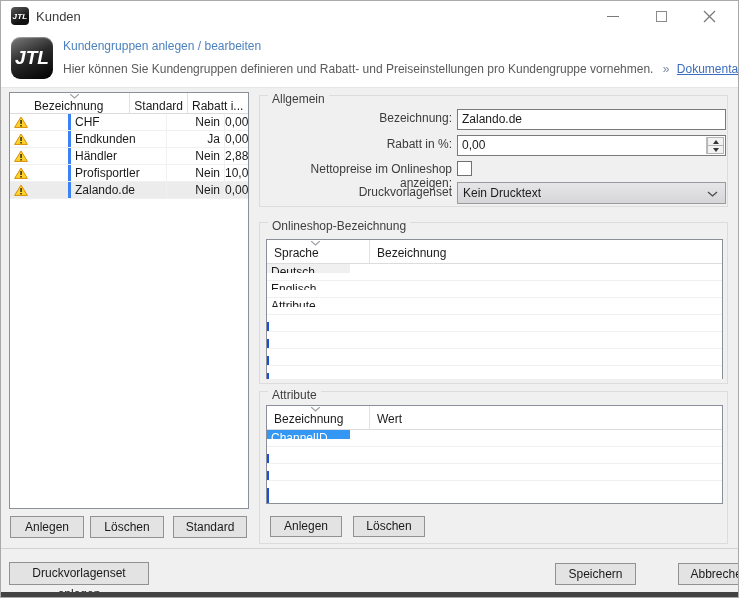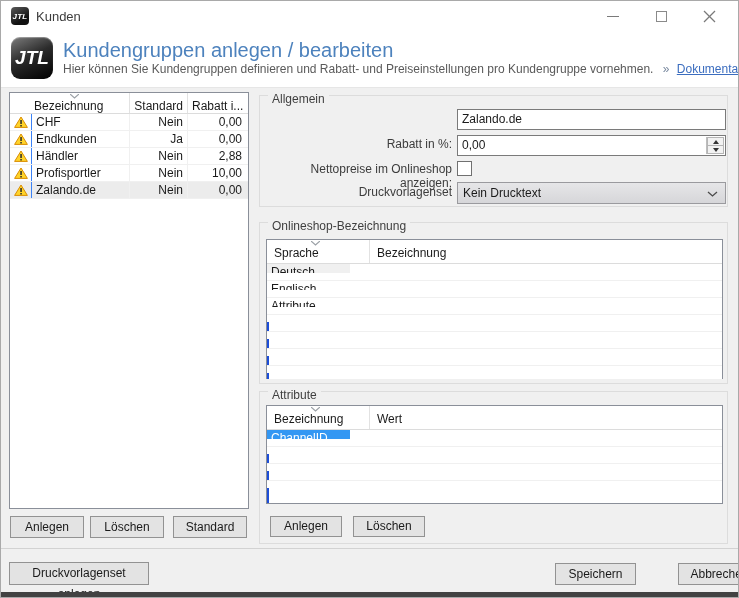--- a/index.html
+++ b/index.html
@@ -22,21 +22,21 @@
   .glyph-max { width:11px; height:11px; border:1px solid #8a8a8a; display:block; }
 
   
   .header { position:absolute; left:0; top:30px; width:100%; height:57px; background:#ffffff;
             border-bottom:1px solid #e6e6e6; }
   .logo { position:absolute; left:10px; top:6px; width:42px; height:42px; border-radius:9px;
           background:linear-gradient(155deg,#7d7d7d 0%,#2c2c2c 45%,#000 100%);
           box-shadow:inset 0 1px 1px rgba(255,255,255,.35);
           color:#fff; font-weight:bold; font-style:italic; font-size:19px;
           display:flex; align-items:center; justify-content:center; }
-  .header-title { position:absolute; left:62px; top:8px; font-size:20px; color:#4d82bd; }
+  .header-title { position:absolute; left:62px; top:8px; font-size:12px; color:#4d82bd; }
   .header-sub { position:absolute; left:62px; top:31px; font-size:12px; color:#5a5a5a; white-space:nowrap; }
   .header-sub .arrow { color:#7a8aa0; margin:0 4px 0 6px; }
   .doclink { color:#3b6dbf; text-decoration:underline; cursor:pointer; }
 
   
   .grid { position:absolute; background:#fff; border:1px solid #8a8f99; }
   .g-head { position:relative; display:flex; border-bottom:1px solid #dcdcdc; background:#fff; }
   .hc { position:relative; padding-top:6px; }
   .hc + .hc { border-left:1px solid #e2e2e2; }
   .sortglyph { position:absolute; top:1px; }
@@ -44,21 +44,21 @@
   .g-row > div { overflow:hidden; white-space:nowrap; }
 
   
   .kunden-grid { left:8px; top:91px; width:240px; height:417px; }
   .kunden-grid .g-head { height:21px; }
   .kunden-grid .hc-bez { width:119px; padding-left:24px; }
   .kunden-grid .hc-std { width:58px; text-align:right; padding-right:4px; }
   .kunden-grid .hc-rab { flex:1; padding-left:4px; }
   .kunden-grid .g-row { height:17px; line-height:16px; }
   .kunden-grid .c-icon { width:21px; display:flex; align-items:center; justify-content:center; }
-  .kunden-grid .c-bez { width:98px; border-left:1px solid #3b82f6; padding-left:4px; }
+  .kunden-grid .c-bez { width:98px; border-left:3px solid #3b82f6; padding-left:4px;margin-left:37px; }
   .kunden-grid .c-std { width:58px; border-left:1px solid #f0f0f0; text-align:right; padding-right:4px; }
   .kunden-grid .c-rab { flex:1; border-left:1px solid #f0f0f0; text-align:right; padding-right:6px; }
   .g-row.row-selected-gray { background:#ececec; }
   .g-row.row-selected-gray > div { background:#ececec; }
 
   
   .groupbox { position:absolute; border:1px solid #dcdcdc; }
   .groupbox > .gb-title { position:absolute; top:-8px; left:8px; background:#f0f0f0; padding:4px 4px; color:#3f3f3f; }
   .gb-allgemein  { left:258px; top:94px;  width:469px; height:112px; }
   .gb-onlineshop { left:258px; top:221px; width:469px; height:162px; }
@@ -215,20 +215,21 @@
       <div class="c-rab">0,00</div>
     </div>
   </div>
 
   <div class="btn btn-anlegen-left">Anlegen</div>
   <div class="btn btn-loeschen-left">Löschen</div>
   <div class="btn btn-standard">Standard</div>
 
   <div class="groupbox gb-allgemein">
     <span class="gb-title">Allgemein</span>
+    <div class="f-label" style="top:15px">Bezeichnung:</div>
     <div class="f-input" style="top:13px">Zalando.de</div>
     <div class="f-label" style="top:41px">Rabatt in %:</div>
     <div class="f-input" style="top:39px">
       <span>0,00</span>
       <span class="spinner">
         <span class="spin-btn up">
             <span class="tri-up"></span>
           </span>
         <span class="spin-btn dn">
             <span class="tri-dn"></span>

